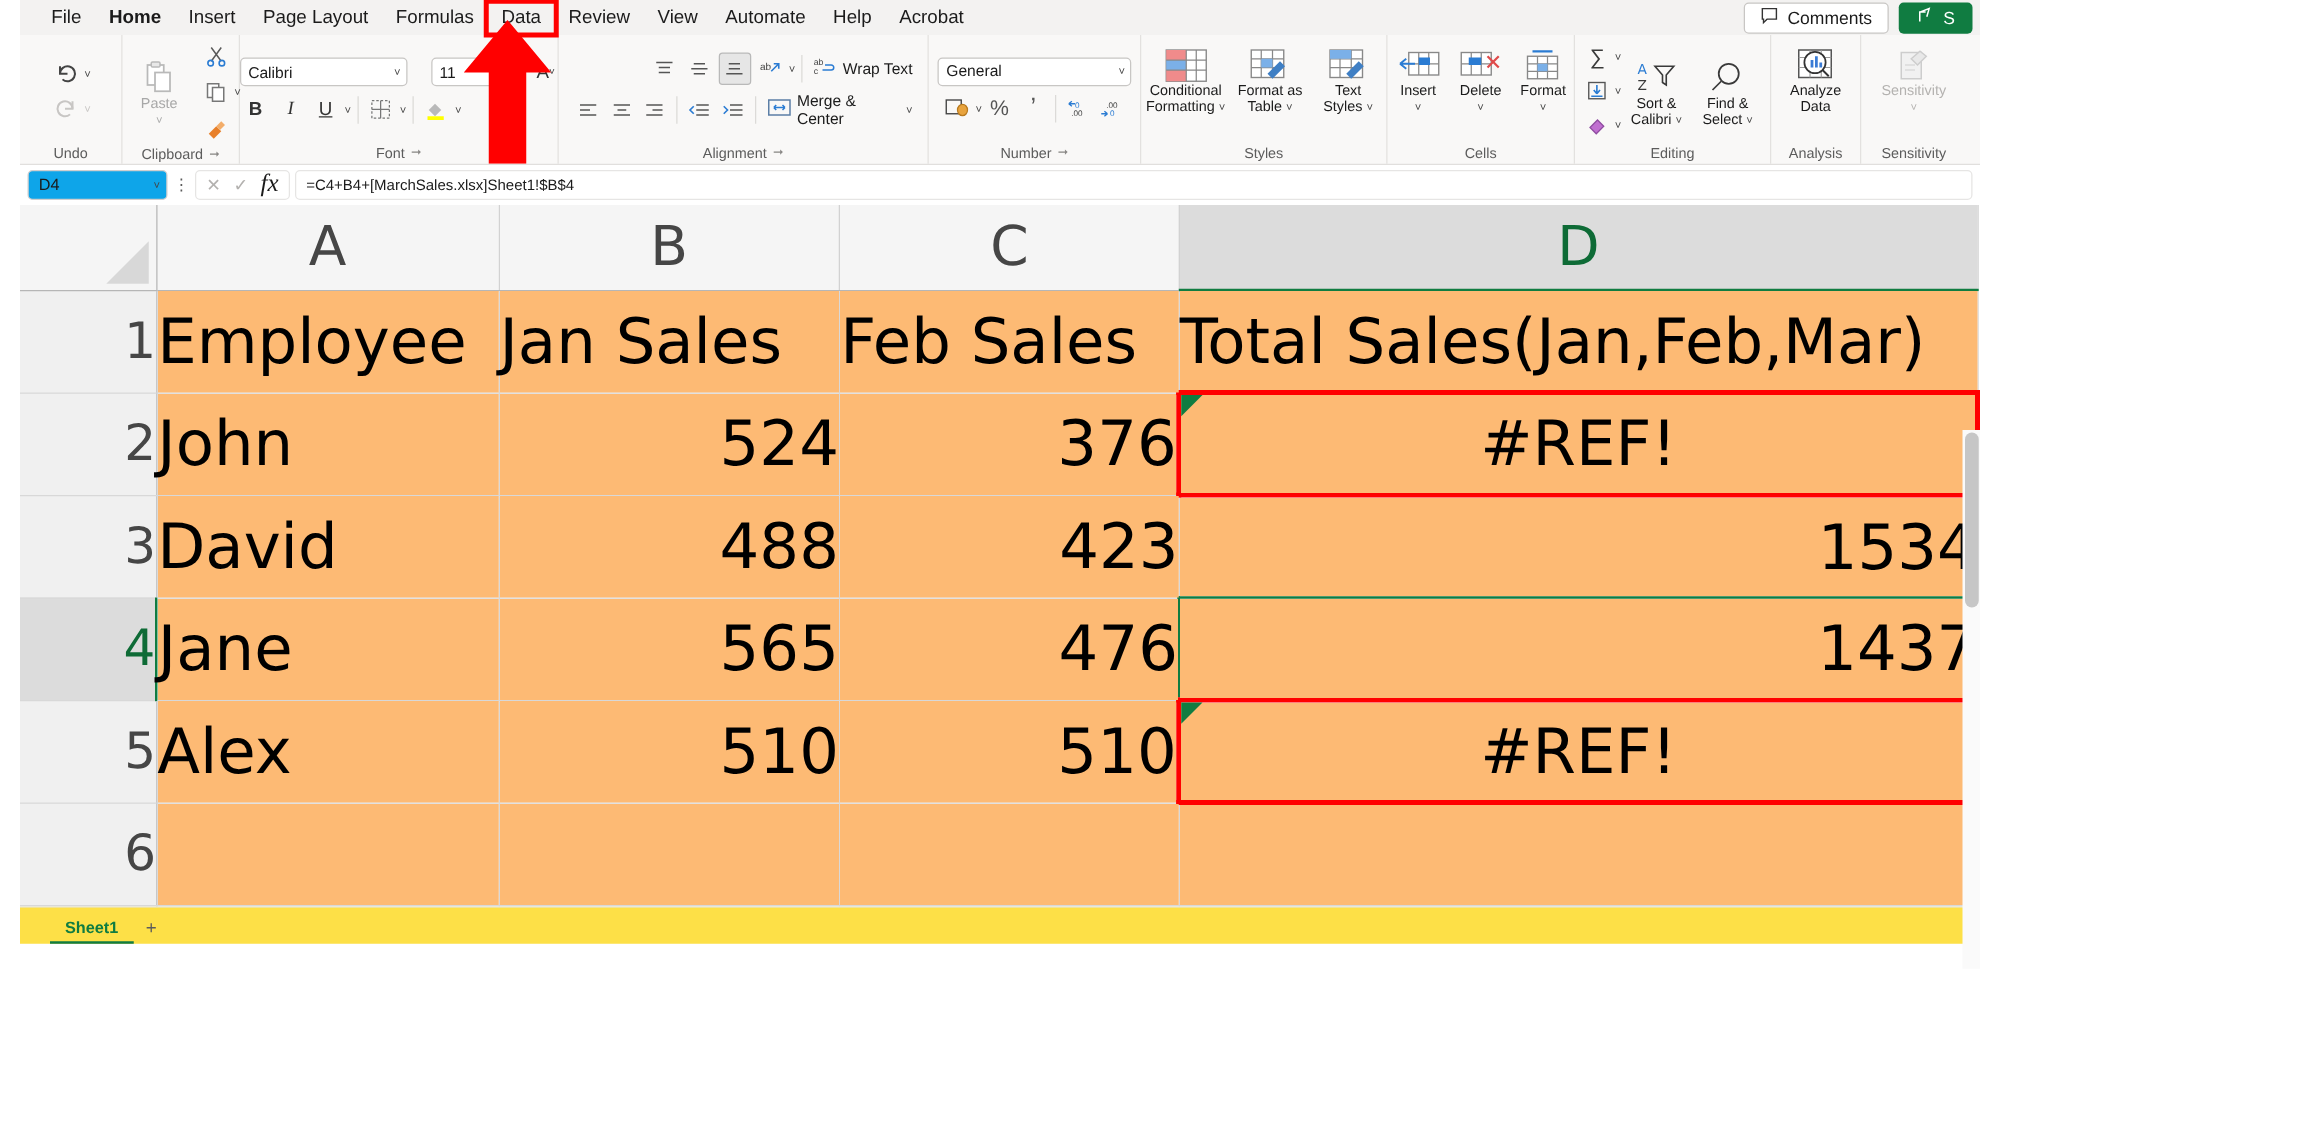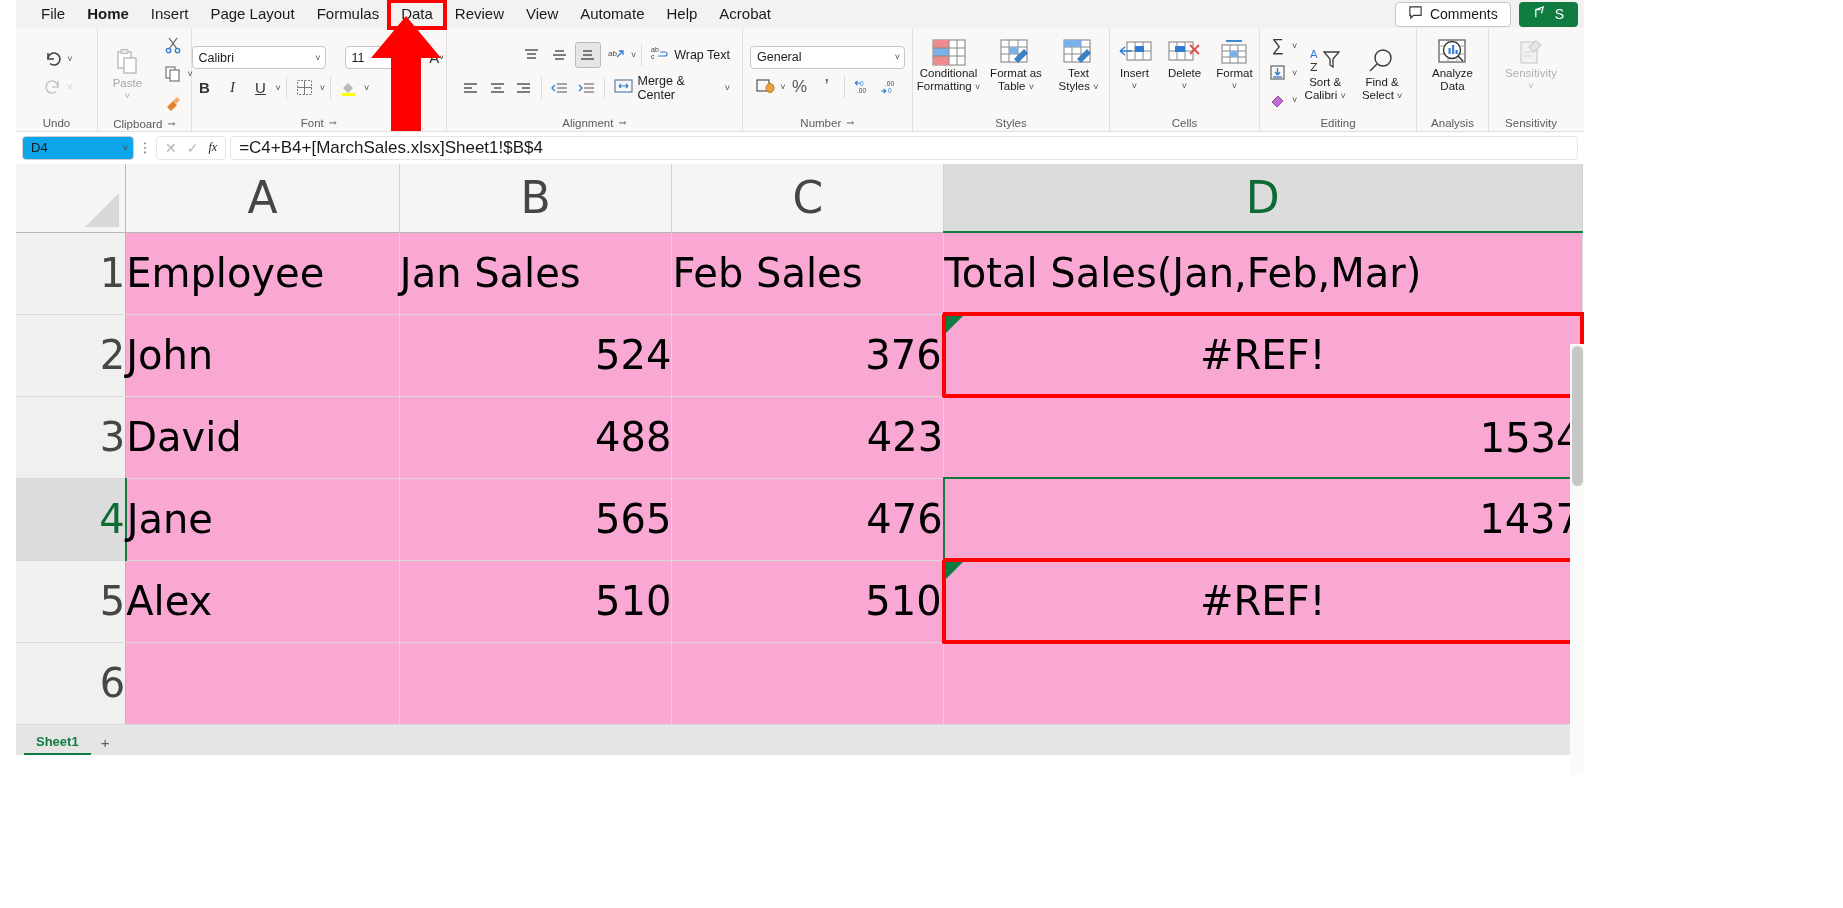--- a/index.html
+++ b/index.html
@@ -83,24 +83,24 @@
   
   .fbar { height:32px; display:flex; align-items:center; gap:4px; padding:3px 6px 4px 6px; background:#fff; }
   .namebox {
     width:112px; height:24px; border:1px solid #d0cece; border-radius:4px; background:#0ea5e9;
     display:flex; align-items:center; padding:0 5px 0 8px; font-size:13px; color:#1b1b1b;
   }
   .namebox .nv { flex:1; }
   .kebab { width:14px; text-align:center; color:#5c5c5c; font-size:13px; }
   .fxgrp { display:flex; align-items:center; gap:10px; border:1px solid #e6e5e4; border-radius:4px; height:24px; padding:0 8px; }
   .fxgrp span { font-size:14px; color:#b3b1af; }
-  .fxgrp .fx { color:#1b1b1b; font-family:"Liberation Serif", serif; font-style:italic; font-size:12px; }
+  .fxgrp .fx { color:#1b1b1b; font-family:"Liberation Serif", serif; font-style:italic; font-size:20px; }
   .finput {
     flex:1; height:24px; border:1px solid #e6e5e4; border-radius:4px; background:#fff;
-    display:flex; align-items:center; padding:0 8px; font-size:17px; color:#1b1b1b;
+    display:flex; align-items:center; padding:0 8px; font-size:12px; color:#1b1b1b;
   }
 
   
   .grid { position:relative; background:#fff; }
   table.sheet { border-collapse:collapse; table-layout:fixed; }
   table.sheet td, table.sheet th { padding:0; margin:0; }
   .corner {
     width:110px; height:68px; background:#f5f5f5; border-right:1px solid #b6b6b6;
     border-bottom:1px solid #b6b6b6; position:relative;
   }
@@ -118,39 +118,39 @@
     background:#dcdcdc; color:#0e6b36; border-bottom:2px solid #107c41;
   }
   td.rowh {
     width:110px; background:#f0f0f0; border-right:1px solid #b6b6b6;
     border-bottom:1px solid #d8d8d8; text-align:right; padding-right:18px;
     font-size:40px; color:#464646; font-family:"DejaVu Sans", sans-serif;
   }
   td.rowh.selected { background:#dcdcdc; color:#0e6b36; border-right:2px solid #107c41; }
   td.cell {
     border-right:1px solid #d8d8d8; border-bottom:1px solid #d8d8d8;
-    font-size:40px; color:#000; padding:0 14px; white-space:nowrap; overflow:visible;
-    font-family:"DejaVu Sans", sans-serif; background:#f9a8d4; position:relative;
+    font-size:50px; color:#000; padding:0 14px; white-space:nowrap; overflow:visible;
+    font-family:"DejaVu Sans", sans-serif; background:#fdba74; position:relative;
   }
   td.cell.num { text-align:right; }
   td.cell.ctr { text-align:center; }
   td.cell.left { text-align:left; }
   td.cell.errbox {
     border:4px solid #ff0000 !important;
   }
   .errtri {
     position:absolute; left:0; top:0; width:0; height:0;
     border-left:17px solid #107c41; border-bottom:17px solid transparent;
   }
   td.cell.selcell { border:2px solid #107c41 !important; }
 
   
   .arrow { position:absolute; left:355px; top:16px; width:70px; height:115px; z-index:40; }
 
-  .sheetbar { height:30px; display:flex; align-items:flex-end; padding-left:8px; background:#e5e5e5;
+  .sheetbar { height:30px; display:flex; align-items:flex-end; padding-left:24px; background:#fde047;
      border-top:1px solid #e6e6e6; }
   .sheettab { font-size:13px; color:#107c41; font-weight:bold; padding:4px 12px;
      border-bottom:2px solid #107c41; }
   .plus { font-size:15px; color:#5c5c5c; padding:4px 10px; }
   .vscroll { position:absolute; right:0; top:180px; width:14px; height:560px; background:#fafafa; }
   .vthumb { position:absolute; right:1px; top:2px; width:11px; height:140px; background:#c6c6c6; border-radius:6px; }
 </style>
 </head>
 <body>
 

